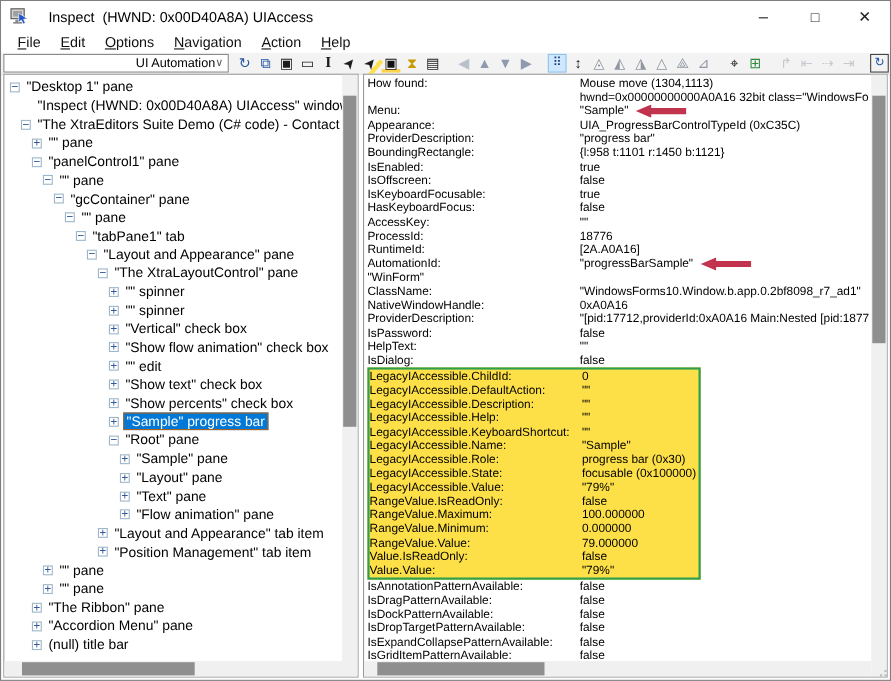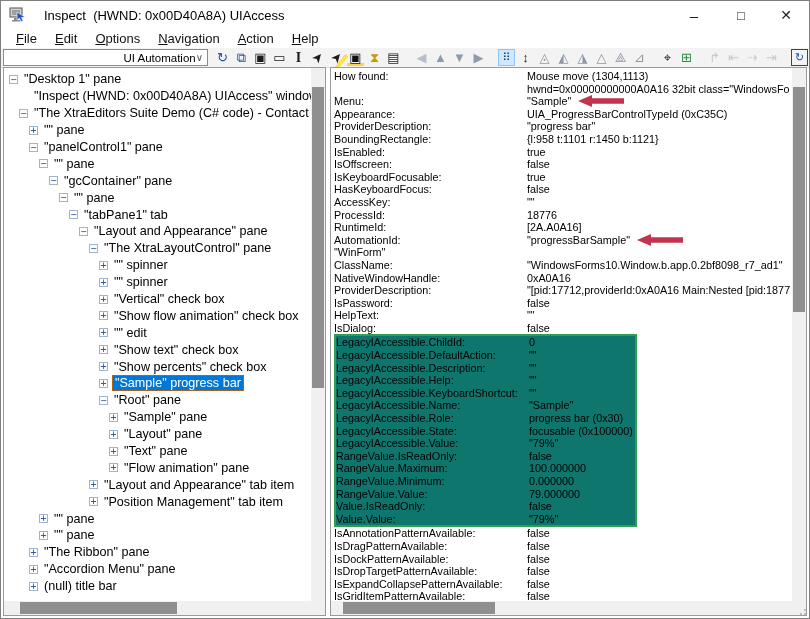--- a/index.html
+++ b/index.html
@@ -370,21 +370,21 @@
           </div>
           <div class="prow">
             <span class="plabel">HelpText:</span>
             <span class="pvalue">""</span>
           </div>
           <div class="prow">
             <span class="plabel">IsDialog:</span>
             <span class="pvalue">false</span>
           </div>
         </div>
-      <div class="hl-box" id="propHL" style="border-color: rgb(47, 158, 79); background: #0f766e;">
+      <div class="hl-box" id="propHL" style="border-color: rgb(47, 158, 79); background: #fde047;">
           <div class="prow">
             <span class="plabel">LegacyIAccessible.ChildId:</span>
             <span class="pvalue">0</span>
           </div>
           <div class="prow">
             <span class="plabel">LegacyIAccessible.DefaultAction:</span>
             <span class="pvalue">""</span>
           </div>
           <div class="prow">
             <span class="plabel">LegacyIAccessible.Description:</span>

